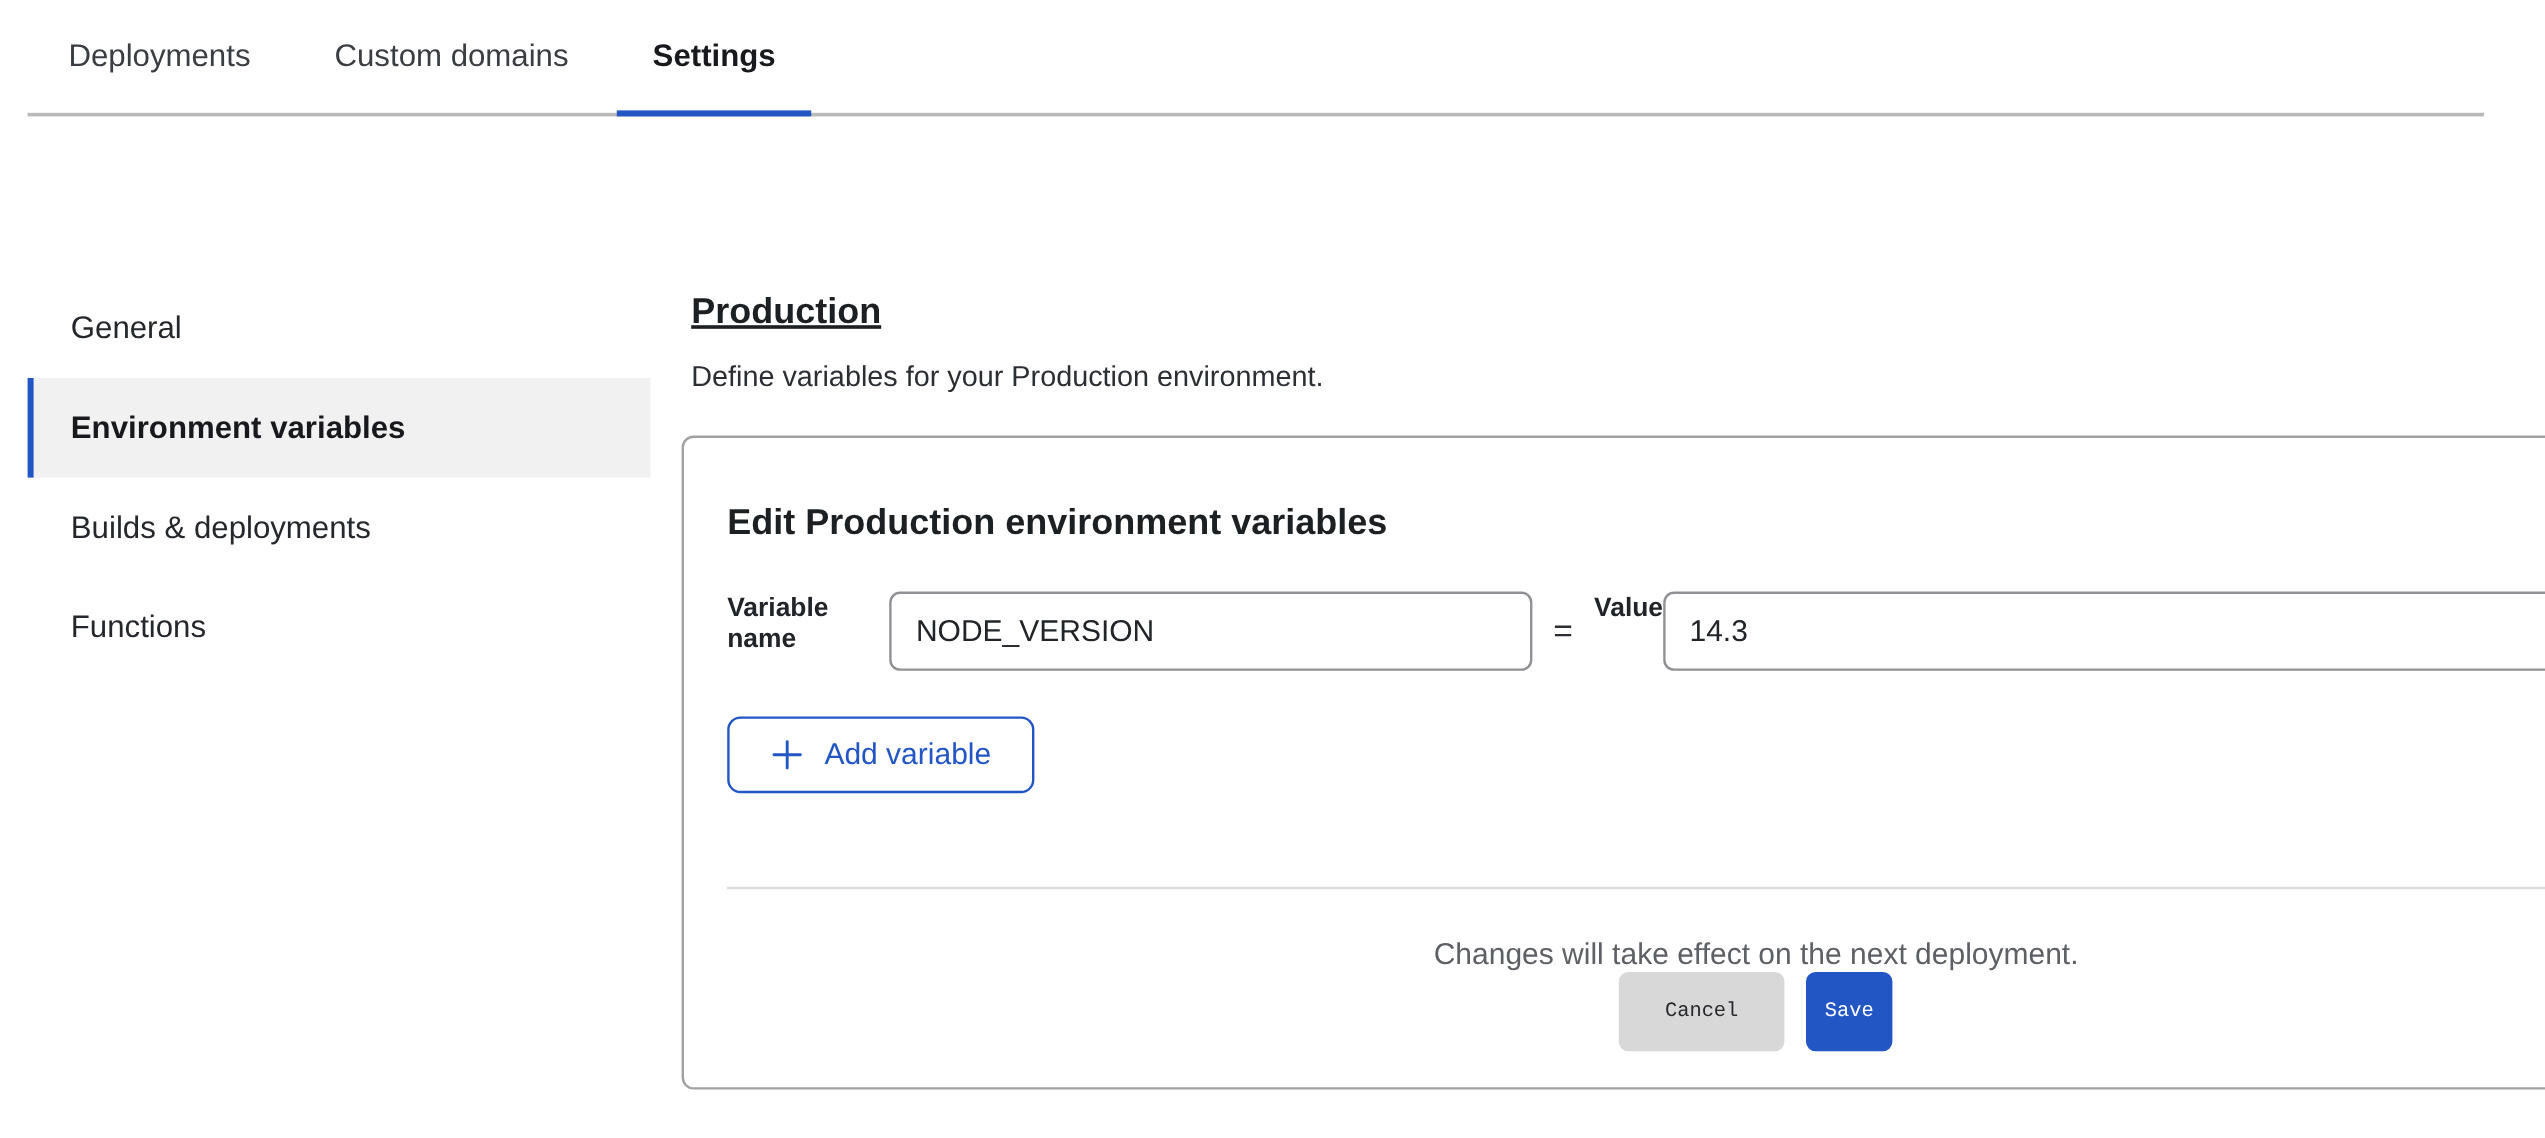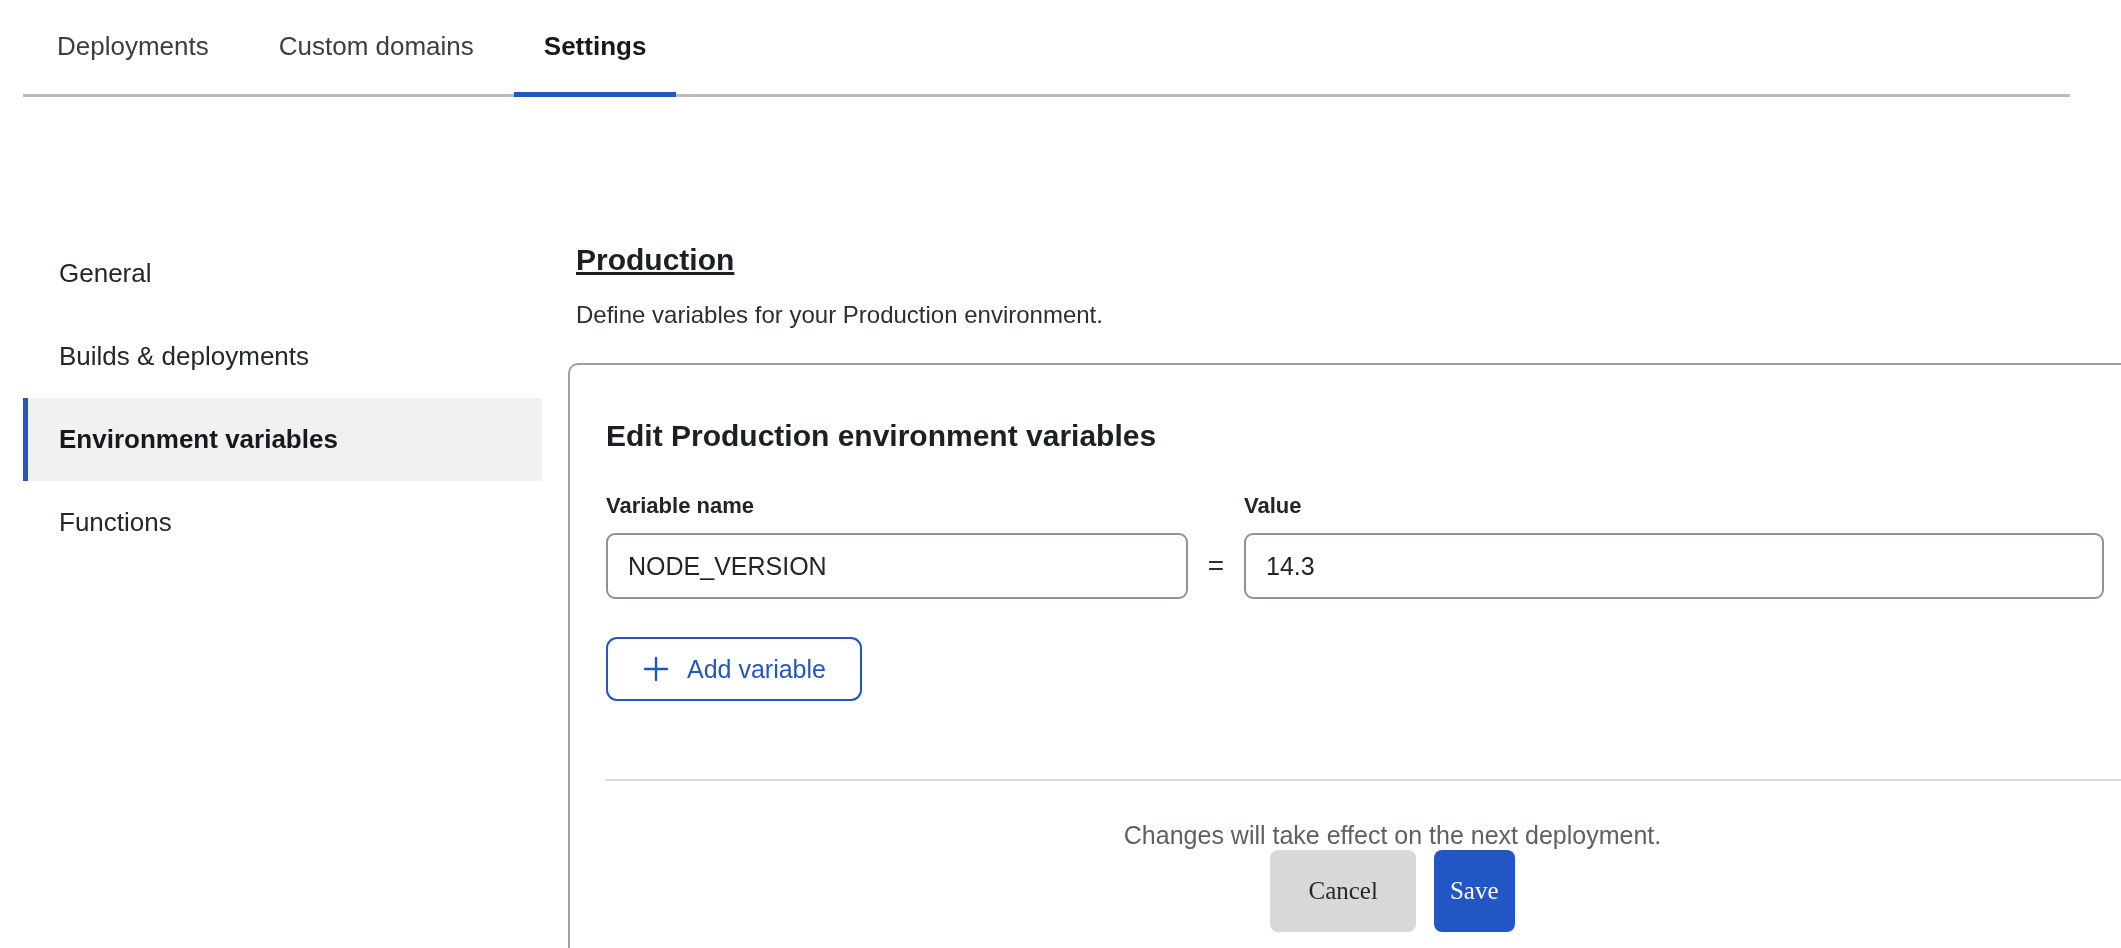--- a/index.html
+++ b/index.html
@@ -78,21 +78,21 @@
   .card {
     margin-top: 34px;
     border: 2px solid #9fa1a3;
     border-radius: 10px;
     padding: 54px 36px 30px 36px;
     background: #ffffff;
   }
   .card-title { font-size: 30px; font-weight: 700; color: #1d2023; }
 
   .form-row { display: flex; margin-top: 40px; }
-  .field-group { display: flex; flex-direction: column; }
+  .field-group { display: flex; flex-direction: row; }
   .field-label {
     font-size: 22px; font-weight: 700; color: #212428;
     margin-bottom: 14px;
   }
   .text-input {
     height: 66px;
     border: 2px solid #8f9194;
     border-radius: 9px;
     font-size: 25px;
     color: #212428;
@@ -133,44 +133,44 @@
 
   .divider { height: 2px; background: #dadada; margin-top: 78px; }
 
   .card-footer {
     margin-top: 40px;
     display: flex; align-items: center; justify-content: space-between; flex-direction: column;
   }
   .footer-note { font-size: 25px; color: #5d6065; }
   .footer-actions { display: flex; align-items: center; gap: 18px; }
   .btn {
-    height: 82px;
+    height: 66px;
     border: none; border-radius: 8px;
-    font-size: 25px; font-family: Liberation Serif, serif;
+    font-size: 17px; font-family: Liberation Mono, monospace;
     cursor: pointer;
   }
   .btn-cancel { background: #d8d8d9; color: #26282c; padding: 0 38px; }
   .btn-save  { background: #2356c5; color: #ffffff; padding: 0 16px; }
 </style>
 </head>
 <body>
 
 <div class="tabbar">
   <div class="tab">Deployments</div>
   <div class="tab">Custom domains</div>
   <div class="tab active">Settings</div>
   <div class="tabbar-line"></div>
 </div>
 
 <div class="layout">
 
   <div class="sidebar">
     <div class="side-item">General</div>
+    <div class="side-item active">Environment variables</div>
     <div class="side-item">Builds &amp; deployments</div>
-    <div class="side-item active">Environment variables</div>
     <div class="side-item">Functions</div>
   </div>
 
   <div class="main">
     <div class="page-title">Production</div>
     <div class="page-subtitle">Define variables for your Production environment.</div>
 
     <div class="card">
       <div class="card-title">Edit Production environment variables</div>
 

